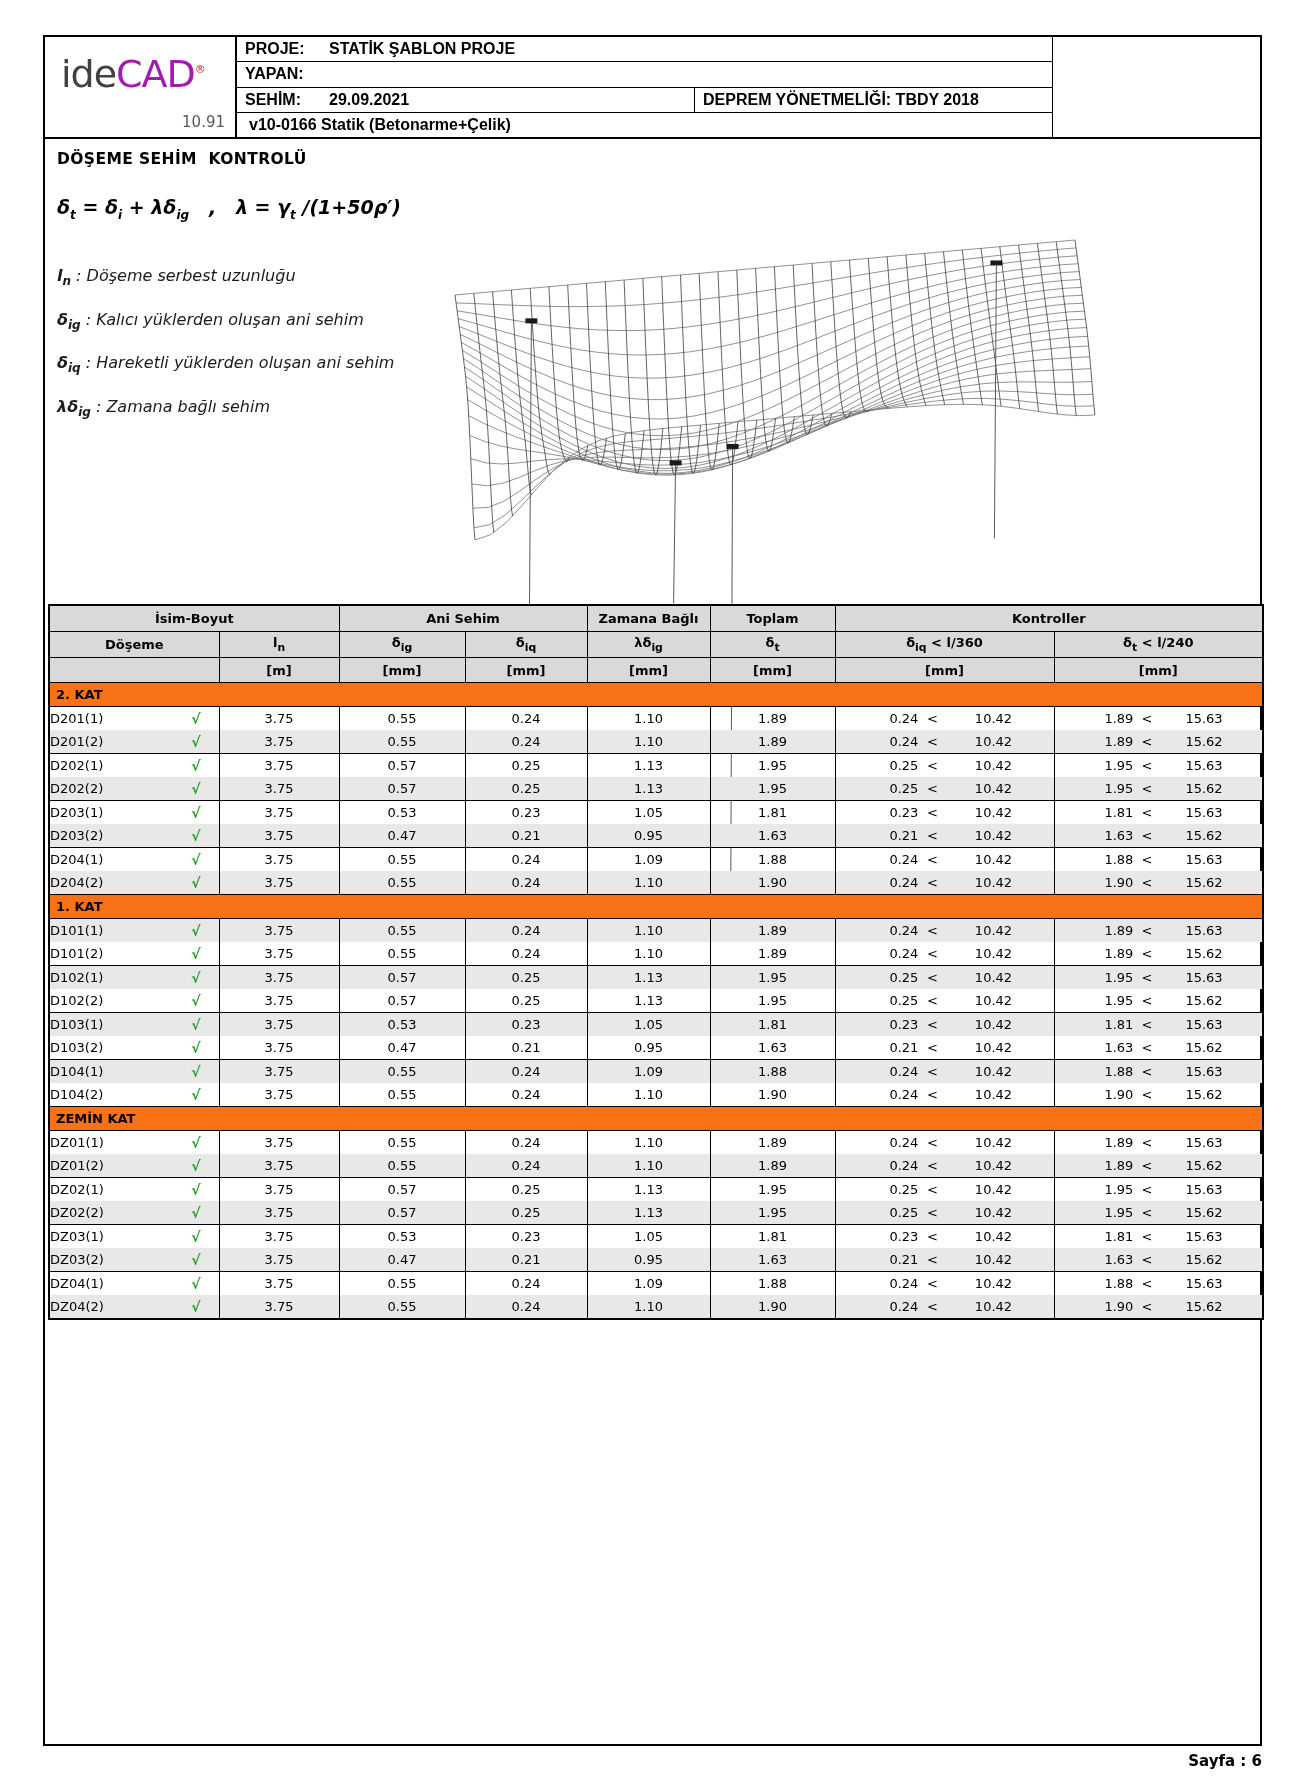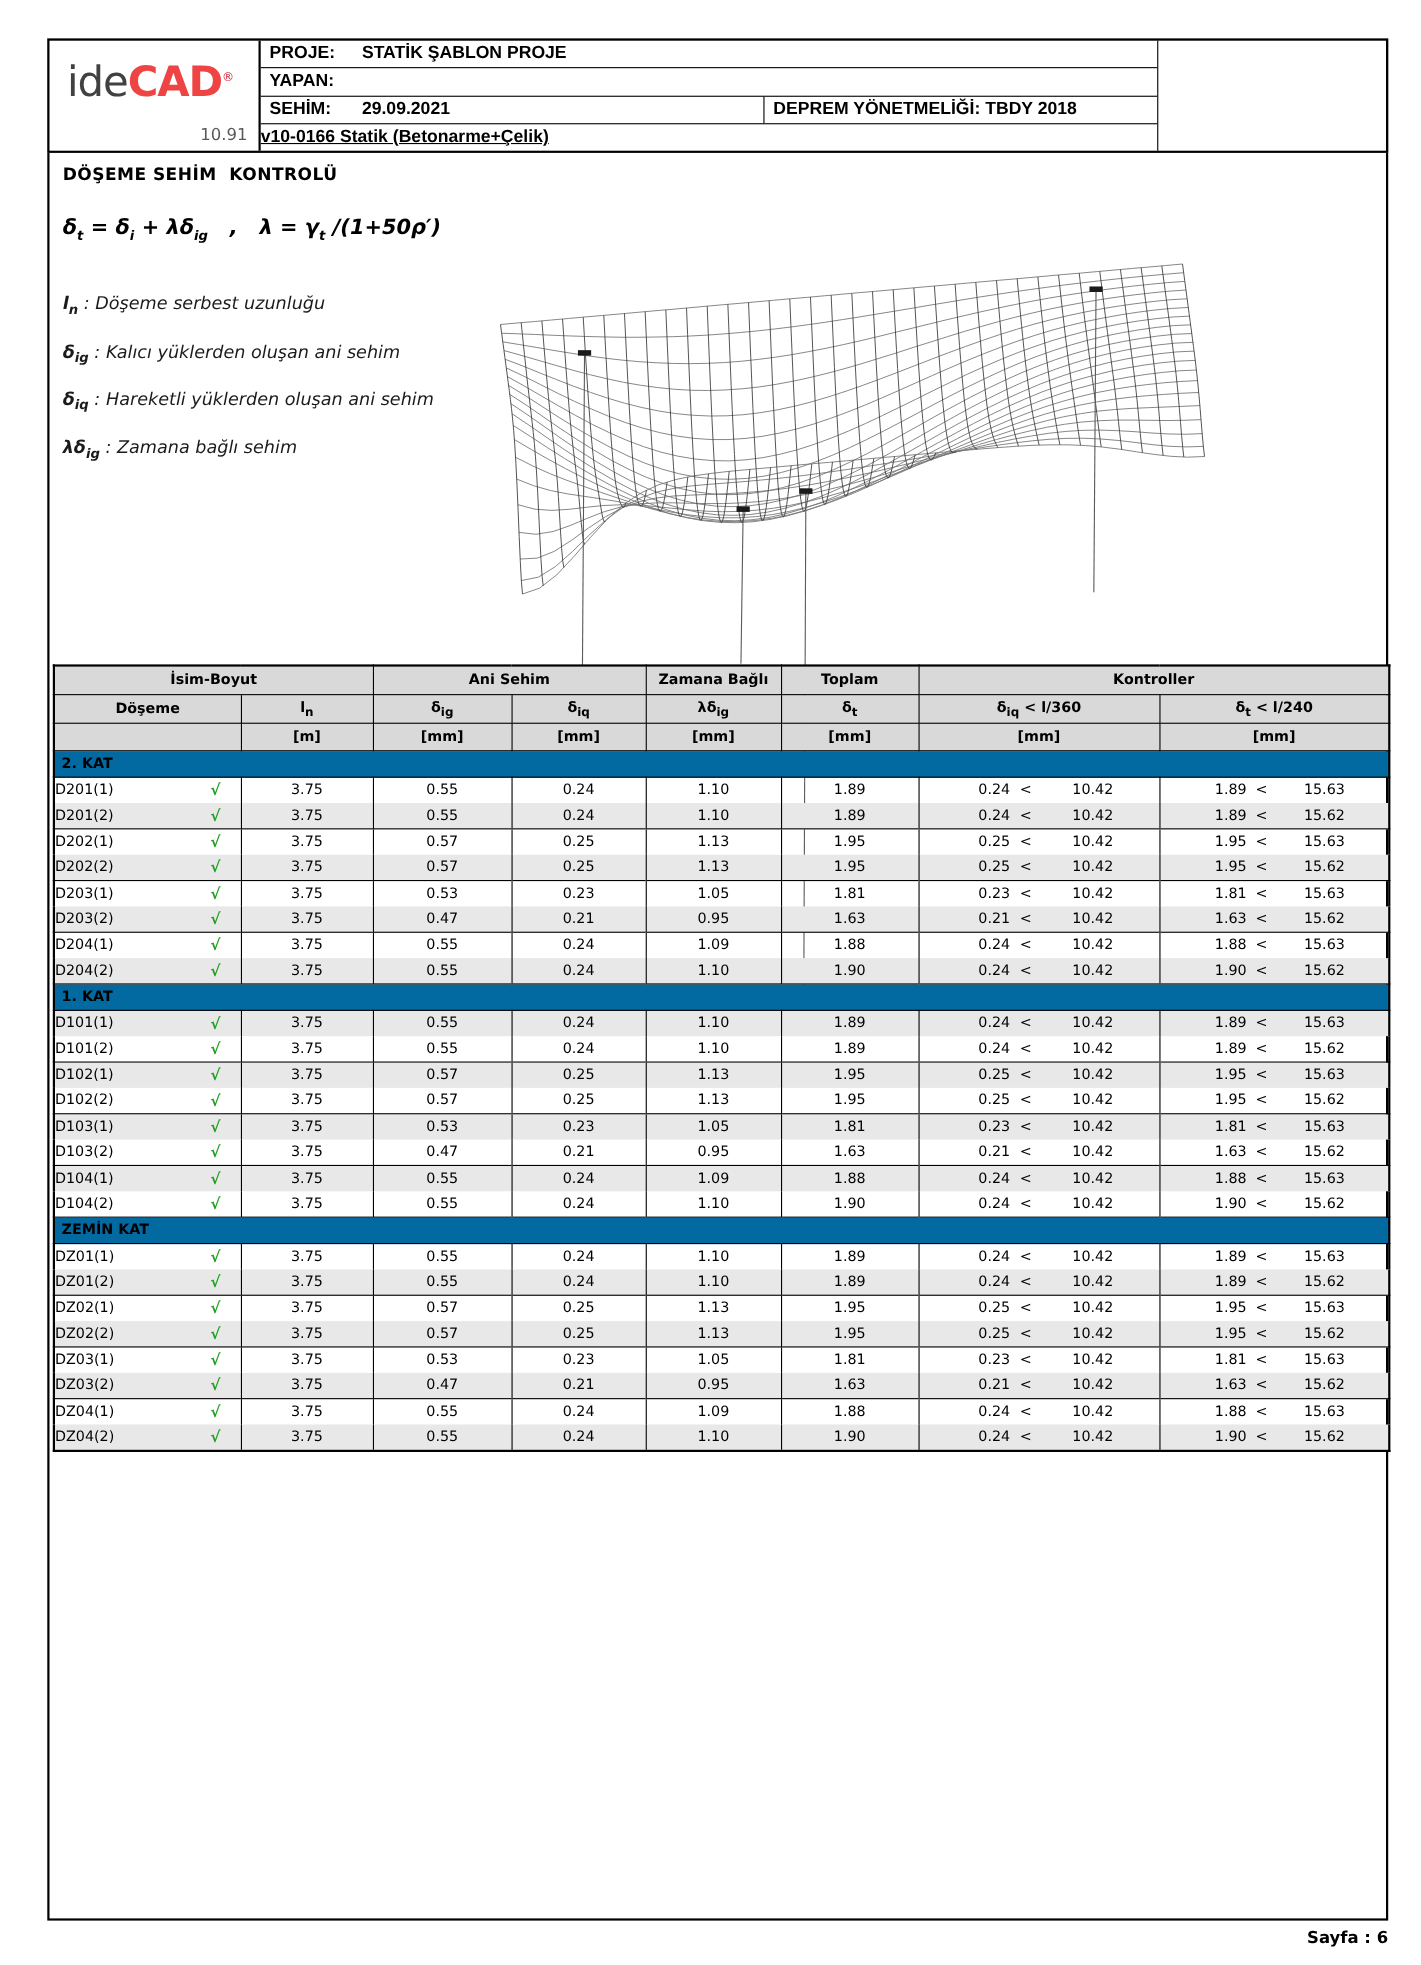--- a/index.html
+++ b/index.html
@@ -8,52 +8,52 @@
     font-family:"DejaVu Sans","Liberation Sans",sans-serif;overflow:hidden;
   }
   .page-border{position:absolute;left:43px;top:35px;width:1219px;height:1711px;
     border:2px solid #000;box-sizing:border-box;}
   
   .letterhead{position:absolute;left:43px;top:35px;width:1219px;height:104px;
     border:2px solid #000;box-sizing:border-box;display:flex;background:#fff;}
   .logo-cell{width:192px;border-right:2px solid #000;position:relative;box-sizing:border-box;}
   .logo-line{position:absolute;left:16px;top:18px;font-size:38px;letter-spacing:-1px;line-height:1;}
   .logo-ide{color:#414042;font-weight:400;}
-  .logo-cad{color:#ef4444;font-weight:bold;}
+  .logo-cad{color:#a21caf;font-weight:normal;}
   .logo-reg{color:#cf1e2e;font-size:11px;vertical-align:super;}
   .logo-ver{position:absolute;right:10px;bottom:6px;color:#58595b;font-size:15px;}
   .lh-mid{flex:1;display:flex;flex-direction:column;box-sizing:border-box;}
   .lh-row{flex:1;display:flex;align-items:center;border-bottom:1.5px solid #000;
     font-family:"Liberation Sans",sans-serif;font-weight:bold;font-size:16px;box-sizing:border-box;}
   .lh-row:last-child{border-bottom:none;}
   .lh-label{width:84px;padding-left:8px;flex:0 0 auto;}
   .lh-split-left{width:457px;display:flex;align-items:center;flex:0 0 auto;height:100%;}
   .lh-split-right{flex:1;border-left:1.5px solid #000;height:100%;display:flex;
     align-items:center;padding-left:8px;box-sizing:border-box;}
-  .lh-version{padding-left:0;text-decoration:underline;}
+  .lh-version{padding-left:12px;}
   .lh-right-cell{width:208px;border-left:1.5px solid #000;box-sizing:border-box;}
   
   .doc-title{position:absolute;left:57px;top:150px;font-size:15.5px;font-weight:bold;
     letter-spacing:.4px;white-space:pre;}
   .formula{position:absolute;left:57px;top:196px;font-size:19px;font-weight:bold;
     font-style:italic;white-space:pre;}
   .formula sub,.dsym sub{font-size:12px;}
   .defs{position:absolute;left:57px;top:266px;}
   .def{height:43.5px;font-size:16px;font-style:italic;white-space:pre;color:#1b1b1b;}
   .dsym{font-weight:bold;}
   
   #mesh{position:absolute;left:430px;top:215px;pointer-events:none;}
   
   table.def-table{position:absolute;left:48px;top:604px;width:1214px;
     border-collapse:collapse;table-layout:fixed;border:2px solid #000;font-size:13px;}
   .def-table th,.def-table td{border-left:1px solid #000;border-right:1px solid #000;
     padding:0;height:23px;text-align:center;vertical-align:middle;}
   .def-table thead th{border:1px solid #000;background:#d9d9d9;font-weight:bold;height:25px;}
   .def-table tr.t-unit th{height:24px;}
-  .def-table tr.sec td{background:#0369a1;font-weight:bold;text-align:left;padding-left:6px;
+  .def-table tr.sec td{background:#f97316;font-weight:bold;text-align:left;padding-left:6px;
     border-top:1px solid #000;border-bottom:1px solid #000;}
   .def-table tr.data td{border-top:none;border-bottom:none;}
   .def-table tr.data.pair-first td{border-top:1px solid #000;}
   .def-table tr.data.alt td{background:#e8e8e8;}
   .nwrap{position:relative;display:flex;align-items:center;justify-content:flex-start;height:100%;}
   .rcheck{position:absolute;right:18px;color:#21a121;font-weight:bold;font-size:14px;}
   .kwrap{display:flex;align-items:center;width:100%;height:100%;}
   .kv{flex:0 0 38%;text-align:right;}
   .ko{flex:0 0 13%;text-align:center;}
   .kl{flex:0 0 30%;text-align:right;}

